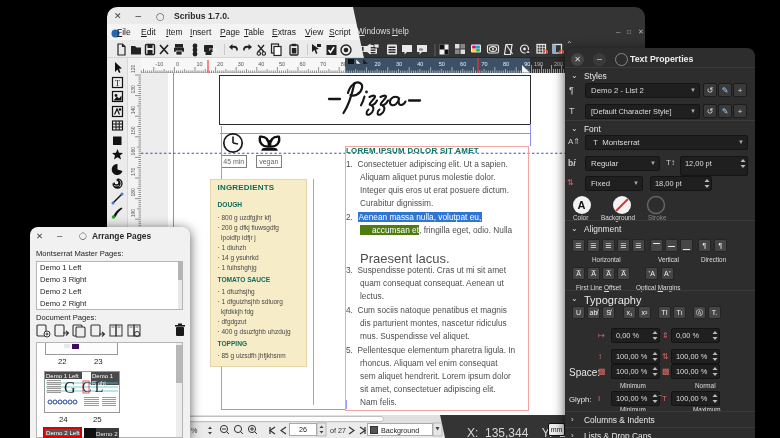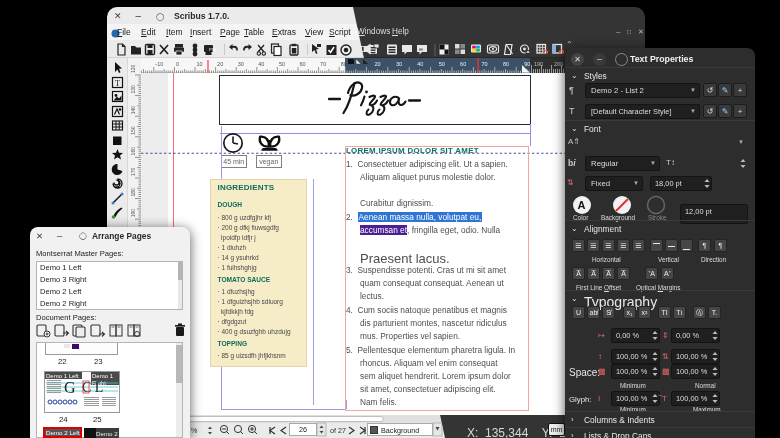--- a/index.html
+++ b/index.html
@@ -770,33 +770,34 @@
 <div class="tx" style="left:76.5px;top:250px;font-size:6.5px;color:#474747;">&nbsp;&nbsp;kjfdkkjh fdg</div>
 <div class="tx" style="left:76.5px;top:260px;font-size:6.5px;color:#474747;">· dfgdgzut</div>
 <div class="tx" style="left:76.5px;top:270px;font-size:6.5px;color:#474747;">· 400 g dsuzfghb uhzdujg</div>
 <div class="tx" style="left:76.5px;top:282px;font-size:6.6px;font-weight:bold;color:#0d6c5c;">TOPPING</div>
 <div class="tx" style="left:76.5px;top:294px;font-size:6.5px;color:#474747;">· 85 g uizsdfh jhfjkhsnm</div>
 <div style="position:absolute;left:204px;top:87.5px;width:184px;height:265px;border:1px solid #f2a6a0;"></div>
 <div class="tx" style="left:205px;top:87.5px;font-size:7.9px;font-weight:bold;color:#0c7263;letter-spacing:.3px;">LOREM IPSUM DOLOR SIT AMET</div>
 <div class="tx" style="left:205px;top:100.5px;font-size:8.3px;color:#4e4e4e;">1.</div>
 <div class="tx" style="left:216.5px;top:100.5px;font-size:8.3px;color:#4e4e4e;">Consectetuer adipiscing elit. Ut a sapien.</div>
 <div class="tx" style="left:219px;top:113.5px;font-size:8.3px;color:#4e4e4e;">Aliquam aliquet purus molestie dolor.</div>
+<div class="tx" style="left:219px;top:126.5px;font-size:8.3px;color:#4e4e4e;">Integer quis eros ut erat posuere dictum.</div>
 <div class="tx" style="left:219px;top:139.5px;font-size:8.3px;color:#4e4e4e;">Curabitur dignissim.</div>
 <div class="tx" style="left:205px;top:153.5px;font-size:8.3px;color:#4e4e4e;">2.</div>
 <div class="tx" style="left:216.5px;top:153.5px;font-size:8.3px;color:#fff;background:#2f76d4;padding:0 1px;">Aenean massa nulla, volutpat eu,</div>
-<div class="tx" style="left:219px;top:166.5px;font-size:8.3px;color:#4e4e4e;"><span style="color:#fff;background:#4c1d95;">accumsan et</span>, fringilla eget, odio. Nulla</div>
+<div class="tx" style="left:219px;top:166.5px;font-size:8.3px;color:#4e4e4e;"><span style="color:#fff;background:#4d7c0f;padding-left:12px;">accumsan et</span>, fringilla eget, odio. Nulla</div>
 <div class="tx" style="left:219px;top:192.5px;font-size:13px;color:#4e4e4e;">Praesent lacus.</div>
 <div class="tx" style="left:205px;top:206.5px;font-size:8.3px;color:#4e4e4e;">3.</div>
 <div class="tx" style="left:216.5px;top:206.5px;font-size:8.3px;color:#4e4e4e;">Suspendisse potenti. Cras ut mi sit amet</div>
 <div class="tx" style="left:219px;top:219.5px;font-size:8.3px;color:#4e4e4e;">quam consequat consequat. Aenean ut</div>
 <div class="tx" style="left:219px;top:232.5px;font-size:8.3px;color:#4e4e4e;">lectus.</div>
 <div class="tx" style="left:205px;top:246.5px;font-size:8.3px;color:#4e4e4e;">4.</div>
 <div class="tx" style="left:216.5px;top:246.5px;font-size:8.3px;color:#4e4e4e;">Cum sociis natoque penatibus et magnis</div>
 <div class="tx" style="left:219px;top:259.5px;font-size:8.3px;color:#4e4e4e;">dis parturient montes, nascetur ridiculus</div>
-<div class="tx" style="left:219px;top:272.5px;font-size:8.3px;color:#4e4e4e;">mus. Properties vel sapien.</div>
+<div class="tx" style="left:219px;top:272.5px;font-size:8.3px;color:#4e4e4e;">mus. Suspendisse vel aliquet.</div>
 <div class="tx" style="left:205px;top:286.5px;font-size:8.3px;color:#4e4e4e;">5.</div>
 <div class="tx" style="left:216.5px;top:286.5px;font-size:8.3px;color:#4e4e4e;">Pellentesque elementum pharetra ligula. In</div>
 <div class="tx" style="left:219px;top:299.5px;font-size:8.3px;color:#4e4e4e;">rhoncus. Aliquam vel enim consequat</div>
 <div class="tx" style="left:219px;top:312.5px;font-size:8.3px;color:#4e4e4e;">sem aliquet hendrerit. Lorem ipsum dolor</div>
 <div class="tx" style="left:219px;top:325.5px;font-size:8.3px;color:#4e4e4e;">sit amet, consectetuer adipiscing elit.</div>
 <div class="tx" style="left:219px;top:338.5px;font-size:8.3px;color:#4e4e4e;">Nam felis.</div>
 </div>
 <div class="a" style="left:565px;top:48px;width:190px;height:390px;background:#2d2d2d;border-radius:8px 8px 0 0;box-shadow:0 2px 12px rgba(0,0,0,.7);font-family:'Liberation Sans',sans-serif;">
 <div style="position:absolute;left:6px;top:5px;width:13px;height:13px;background:#444;border-radius:50%;color:#ddd;font-size:8px;text-align:center;line-height:13px;">✕</div>
 <div style="position:absolute;left:28px;top:5px;width:13px;height:13px;background:#3a3a3a;border-radius:50%;color:#ddd;font-size:9px;text-align:center;line-height:12px;">–</div>
@@ -814,26 +815,27 @@
 <div class="tx" style="left:4px;top:58px;font-size:9px;color:#ccc;">T</div>
 <div style="position:absolute;left:20px;top:56px;width:115px;height:15px;background:#1f1f1f;border:1px solid #141414;border-radius:2px;color:#ddd;font-size:7.4px;line-height:14px;padding-left:5px;overflow:hidden;">[Default Character Style]</div>
 <div class="tx" style="left:125px;top:60px;font-size:6px;color:#aaa;">▼</div>
 <div style="position:absolute;left:138px;top:56px;width:14px;height:14px;background:#3a3a3a;border:1px solid #1c1c1c;border-radius:2px;color:#ddd;font-size:8px;text-align:center;line-height:13px;">↺</div>
 <div style="position:absolute;left:153px;top:56px;width:14px;height:14px;background:#3a3a3a;border:1px solid #1c1c1c;border-radius:2px;color:#9cf;font-size:8px;text-align:center;line-height:13px;">✎</div>
 <div style="position:absolute;left:168px;top:56px;width:14px;height:14px;background:#3a3a3a;border:1px solid #1c1c1c;border-radius:2px;color:#ddd;font-size:8px;text-align:center;line-height:13px;">+</div>
 <div class="tx" style="left:6px;top:76px;font-size:8px;color:#ddd;">⌄</div>
 <div class="tx" style="left:19px;top:76px;font-size:8.4px;color:#e8e8e8;">Font</div>
 <div style="position:absolute;left:0px;top:72px;width:190px;height:1px;background:#3a3a3a;"></div>
 <div class="tx" style="left:3px;top:89px;font-size:8px;color:#ccc;">A⇑</div>
+<div style="position:absolute;left:20px;top:87px;width:163px;height:15px;background:#1f1f1f;border:1px solid #141414;border-radius:2px;color:#ddd;font-size:7.8px;line-height:14px;padding-left:5px;overflow:hidden;">&nbsp;T&nbsp; Montserrat</div>
 <div class="tx" style="left:173px;top:91px;font-size:6px;color:#aaa;">▼</div>
 <div class="tx" style="left:3px;top:110px;font-size:8.5px;color:#ccc;font-weight:bold;">b<i>i</i></div>
 <div style="position:absolute;left:20px;top:108px;width:75px;height:15px;background:#1f1f1f;border:1px solid #141414;border-radius:2px;color:#ddd;font-size:7.8px;line-height:14px;padding-left:5px;overflow:hidden;">Regular</div>
 <div class="tx" style="left:85px;top:112px;font-size:6px;color:#aaa;">▼</div>
 <div class="tx" style="left:101px;top:110px;font-size:8px;color:#ccc;">T↕</div>
-<div style="position:absolute;left:115px;top:108px;width:68px;height:20px;background:#1f1f1f;border:1px solid #141414;border-radius:2px;color:#ddd;font-size:7.4px;line-height:14px;padding-left:4px;margin-top:48px;">12,00 pt</div>
+<div style="position:absolute;left:115px;top:108px;width:68px;height:20px;background:#1f1f1f;border:1px solid #141414;border-radius:2px;color:#ddd;font-size:7.4px;line-height:14px;padding-left:4px;">12,00 pt</div>
 <svg style="left:174px;top:110px;" width="8" height="11">
         <path d="M1.5 4 L4 1 L6.5 4 Z" fill="#bbb"></path>
         <path d="M1.5 7 L4 10 L6.5 7 Z" fill="#bbb"></path>
       </svg>
 <div class="tx" style="left:2px;top:130px;font-size:8px;color:#e66;">⇅</div>
 <div style="position:absolute;left:20px;top:128px;width:58px;height:15px;background:#1f1f1f;border:1px solid #141414;border-radius:2px;color:#ddd;font-size:7.8px;line-height:14px;padding-left:5px;overflow:hidden;">Fixed</div>
 <div class="tx" style="left:68px;top:132px;font-size:6px;color:#aaa;">▼</div>
 <div style="position:absolute;left:85px;top:128px;width:62px;height:15px;background:#1f1f1f;border:1px solid #141414;border-radius:2px;color:#ddd;font-size:7.4px;line-height:14px;padding-left:4px;">18,00 pt</div>
 <svg style="left:138px;top:130px;" width="8" height="11">
         <path d="M1.5 4 L4 1 L6.5 4 Z" fill="#bbb"></path>
@@ -871,21 +873,21 @@
 <div class="tx" style="left:136px;top:208px;font-size:6.4px;color:#ddd;">Direction</div>
 <div style="position:absolute;left:7px;top:219px;width:13px;height:13px;background:#464646;border:1px solid #242424;border-radius:2px;color:#f0f0f0;font-size:7px;text-align:center;line-height:12px;">A̅</div>
 <div style="position:absolute;left:22px;top:219px;width:13px;height:13px;background:#464646;border:1px solid #242424;border-radius:2px;color:#f0f0f0;font-size:7px;text-align:center;line-height:12px;">A̅</div>
 <div style="position:absolute;left:37px;top:219px;width:13px;height:13px;background:#464646;border:1px solid #242424;border-radius:2px;color:#f0f0f0;font-size:7px;text-align:center;line-height:12px;">A̅</div>
 <div style="position:absolute;left:52px;top:219px;width:13px;height:13px;background:#464646;border:1px solid #242424;border-radius:2px;color:#f0f0f0;font-size:7px;text-align:center;line-height:12px;">A̅</div>
 <div style="position:absolute;left:80px;top:219px;width:13px;height:13px;background:#464646;border:1px solid #242424;border-radius:2px;color:#f0f0f0;font-size:7px;text-align:center;line-height:12px;">⁺A</div>
 <div style="position:absolute;left:96px;top:219px;width:13px;height:13px;background:#464646;border:1px solid #242424;border-radius:2px;color:#f0f0f0;font-size:7px;text-align:center;line-height:12px;">A⁺</div>
 <div class="tx" style="left:11px;top:236px;font-size:6.4px;color:#ddd;">First Line <u>O</u>ffset</div>
 <div class="tx" style="left:71px;top:236px;font-size:6.4px;color:#ddd;">Optical <u>M</u>argins</div>
 <div class="tx" style="left:6px;top:246px;font-size:8px;color:#ddd;">⌄</div>
-<div class="tx" style="left:19px;top:246px;font-size:14px;color:#e8e8e8;">Typography</div>
+<div class="tx" style="left:19px;top:246px;font-size:11px;color:#e8e8e8;">Typography</div>
 <div style="position:absolute;left:0px;top:242px;width:190px;height:1px;background:#3a3a3a;"></div>
 <div style="position:absolute;left:7px;top:258px;width:13px;height:13px;background:#464646;border:1px solid #242424;border-radius:2px;color:#f0f0f0;font-size:7px;text-align:center;line-height:12px;">U</div>
 <div style="position:absolute;left:22px;top:258px;width:13px;height:13px;background:#464646;border:1px solid #242424;border-radius:2px;color:#f0f0f0;font-size:7px;text-align:center;line-height:12px;">ab̸</div>
 <div style="position:absolute;left:37px;top:258px;width:13px;height:13px;background:#464646;border:1px solid #242424;border-radius:2px;color:#f0f0f0;font-size:7px;text-align:center;line-height:12px;">S̸</div>
 <div style="position:absolute;left:58px;top:258px;width:13px;height:13px;background:#464646;border:1px solid #242424;border-radius:2px;color:#f0f0f0;font-size:7px;text-align:center;line-height:12px;">x₁</div>
 <div style="position:absolute;left:73px;top:258px;width:13px;height:13px;background:#464646;border:1px solid #242424;border-radius:2px;color:#f0f0f0;font-size:7px;text-align:center;line-height:12px;">x²</div>
 <div style="position:absolute;left:93px;top:258px;width:13px;height:13px;background:#464646;border:1px solid #242424;border-radius:2px;color:#f0f0f0;font-size:7px;text-align:center;line-height:12px;">TΙ</div>
 <div style="position:absolute;left:108px;top:258px;width:13px;height:13px;background:#464646;border:1px solid #242424;border-radius:2px;color:#f0f0f0;font-size:7px;text-align:center;line-height:12px;">Tı</div>
 <div style="position:absolute;left:128px;top:258px;width:13px;height:13px;background:#464646;border:1px solid #242424;border-radius:2px;color:#f0f0f0;font-size:7px;text-align:center;line-height:12px;">Ⓐ</div>
 <div style="position:absolute;left:143px;top:258px;width:13px;height:13px;background:#464646;border:1px solid #242424;border-radius:2px;color:#f0f0f0;font-size:7px;text-align:center;line-height:12px;">T.</div>

